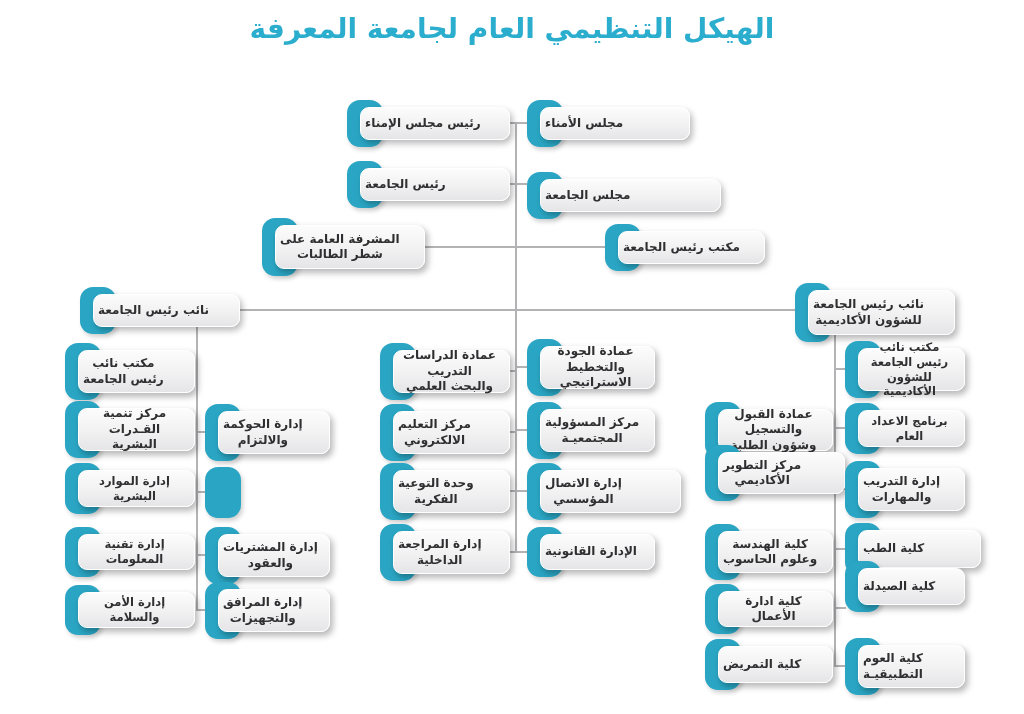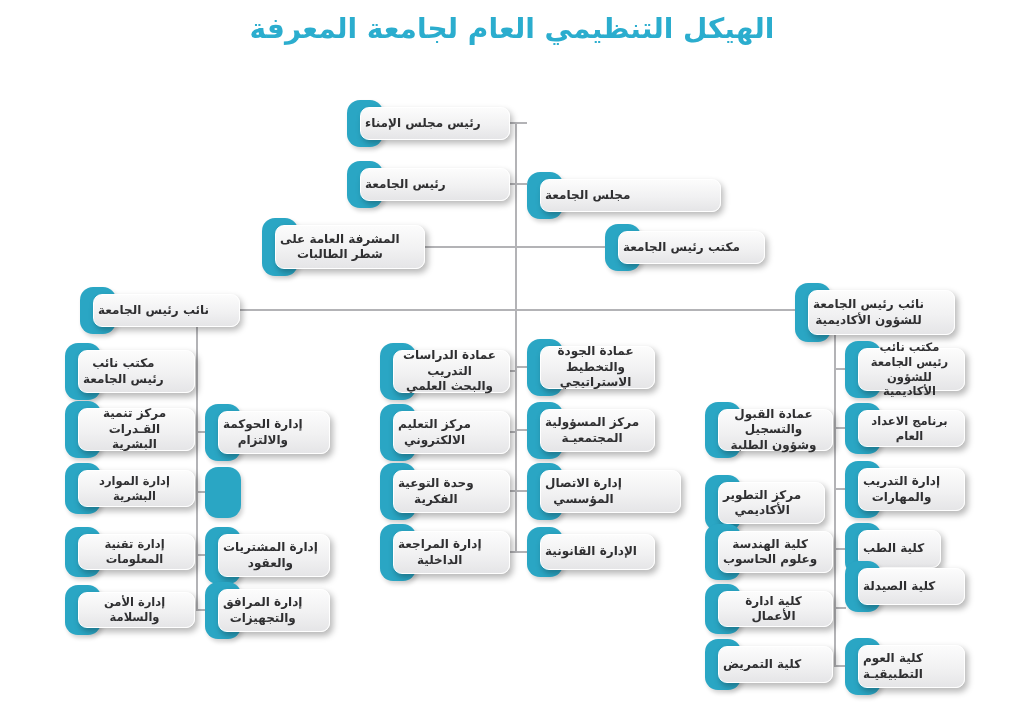--- a/index.html
+++ b/index.html
@@ -69,20 +69,26 @@
   <div class="hline" style="left:515px;top:551px;width:13px;"></div>
 
   <div class="vline" style="left:834px;top:335px;height:332px;"></div>
   <div class="hline" style="left:834px;top:368px;width:12px;"></div>
   <div class="hline" style="left:834px;top:427px;width:12px;"></div>
   <div class="hline" style="left:834px;top:488px;width:12px;"></div>
   <div class="hline" style="left:834px;top:548px;width:12px;"></div>
   <div class="hline" style="left:834px;top:607px;width:12px;"></div>
   <div class="hline" style="left:834px;top:665px;width:12px;"></div>
 
+  <div class="node" style="left:527px;top:107px;width:163px;height:33px;">
+    <div class="bracket"></div>
+    <div class="box">
+        <span class="lbl">مجلس الأمناء</span>
+      </div>
+  </div>
   <div class="node" style="left:347px;top:107px;width:163px;height:33px;">
     <div class="bracket"></div>
     <div class="box">
         <span class="lbl">رئيس مجلس الإمناء</span>
       </div>
   </div>
   <div class="node" style="left:527px;top:179px;width:194px;height:33px;">
     <div class="bracket"></div>
     <div class="box">
         <span class="lbl">مجلس الجامعة</span>
@@ -237,21 +243,21 @@
       </div>
   </div>
 
   <div class="node" style="left:705px;top:409px;width:128px;height:42px;">
     <div class="bracket"></div>
     <div class="box">
         <span class="lbl">عمادة القبول والتسجيل
 وشؤون الطلبة</span>
       </div>
   </div>
-  <div class="node" style="left:705px;top:482px;width:120px;height:42px;">
+  <div class="node" style="left:705px;top:452px;width:140px;height:42px;">
     <div class="bracket"></div>
     <div class="box">
         <span class="lbl">مركز التطوير
 الأكاديمي</span>
       </div>
   </div>
   <div class="node" style="left:705px;top:531px;width:128px;height:42px;">
     <div class="bracket"></div>
     <div class="box">
         <span class="lbl">كلية الهندسة
@@ -284,21 +290,21 @@
         <span class="lbl">برنامج الاعداد العام</span>
       </div>
   </div>
   <div class="node" style="left:845px;top:468px;width:120px;height:43px;">
     <div class="bracket"></div>
     <div class="box">
         <span class="lbl">إدارة التدريب
 والمهارات</span>
       </div>
   </div>
-  <div class="node" style="left:845px;top:530px;width:96px;height:38px;">
+  <div class="node" style="left:845px;top:530px;width:136px;height:38px;">
     <div class="bracket"></div>
     <div class="box">
         <span class="lbl">كلية الطب</span>
       </div>
   </div>
   <div class="node" style="left:845px;top:568px;width:120px;height:37px;">
     <div class="bracket"></div>
     <div class="box">
         <span class="lbl">كلية الصيدلة</span>
       </div>

